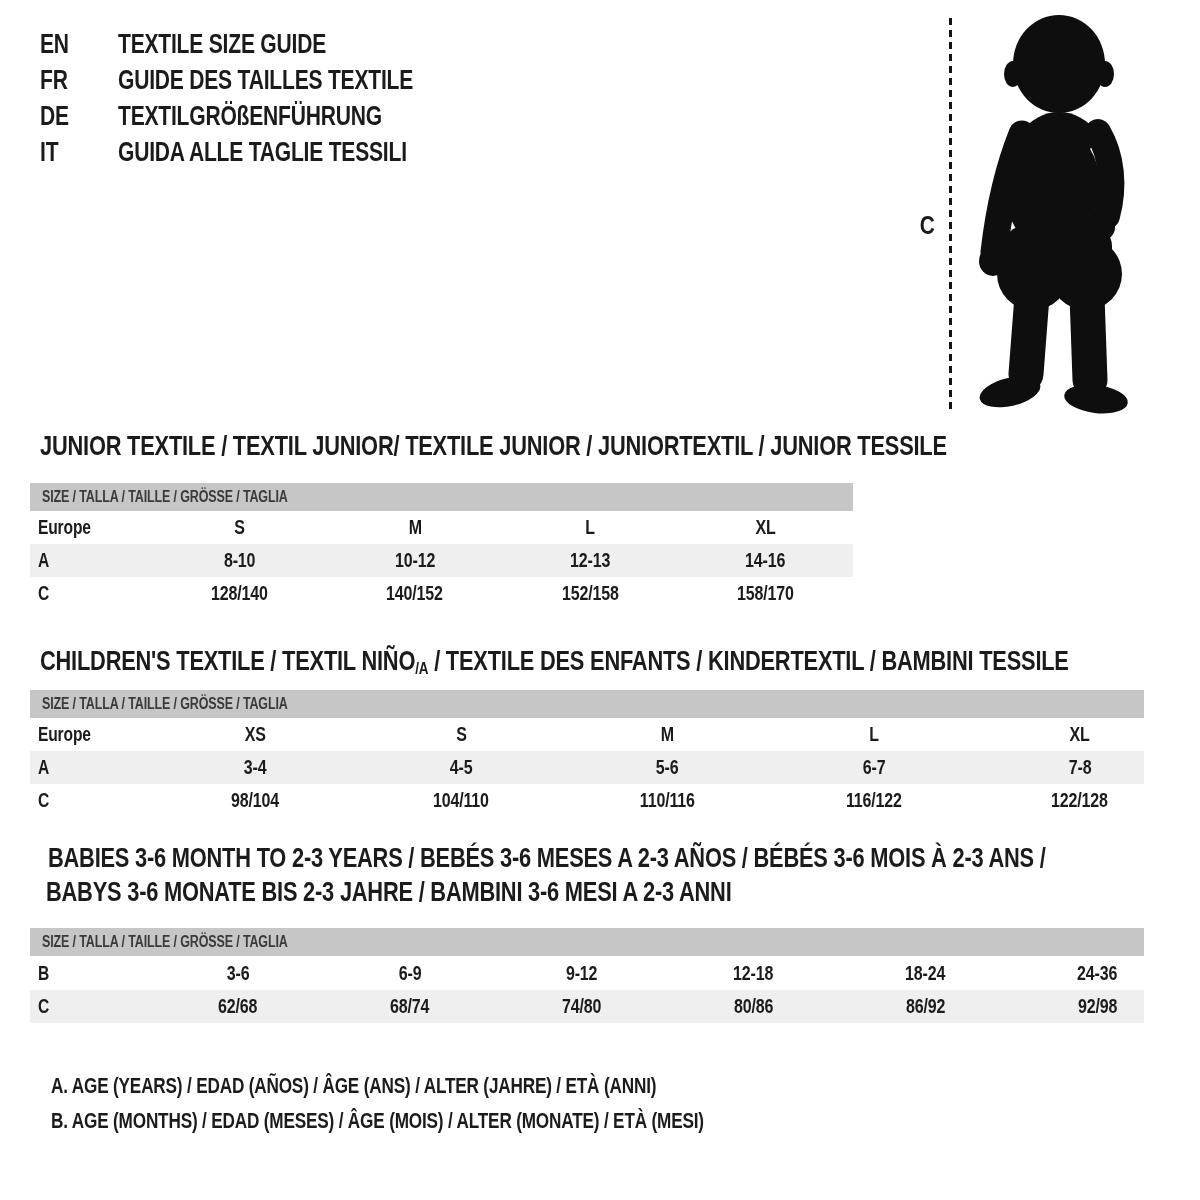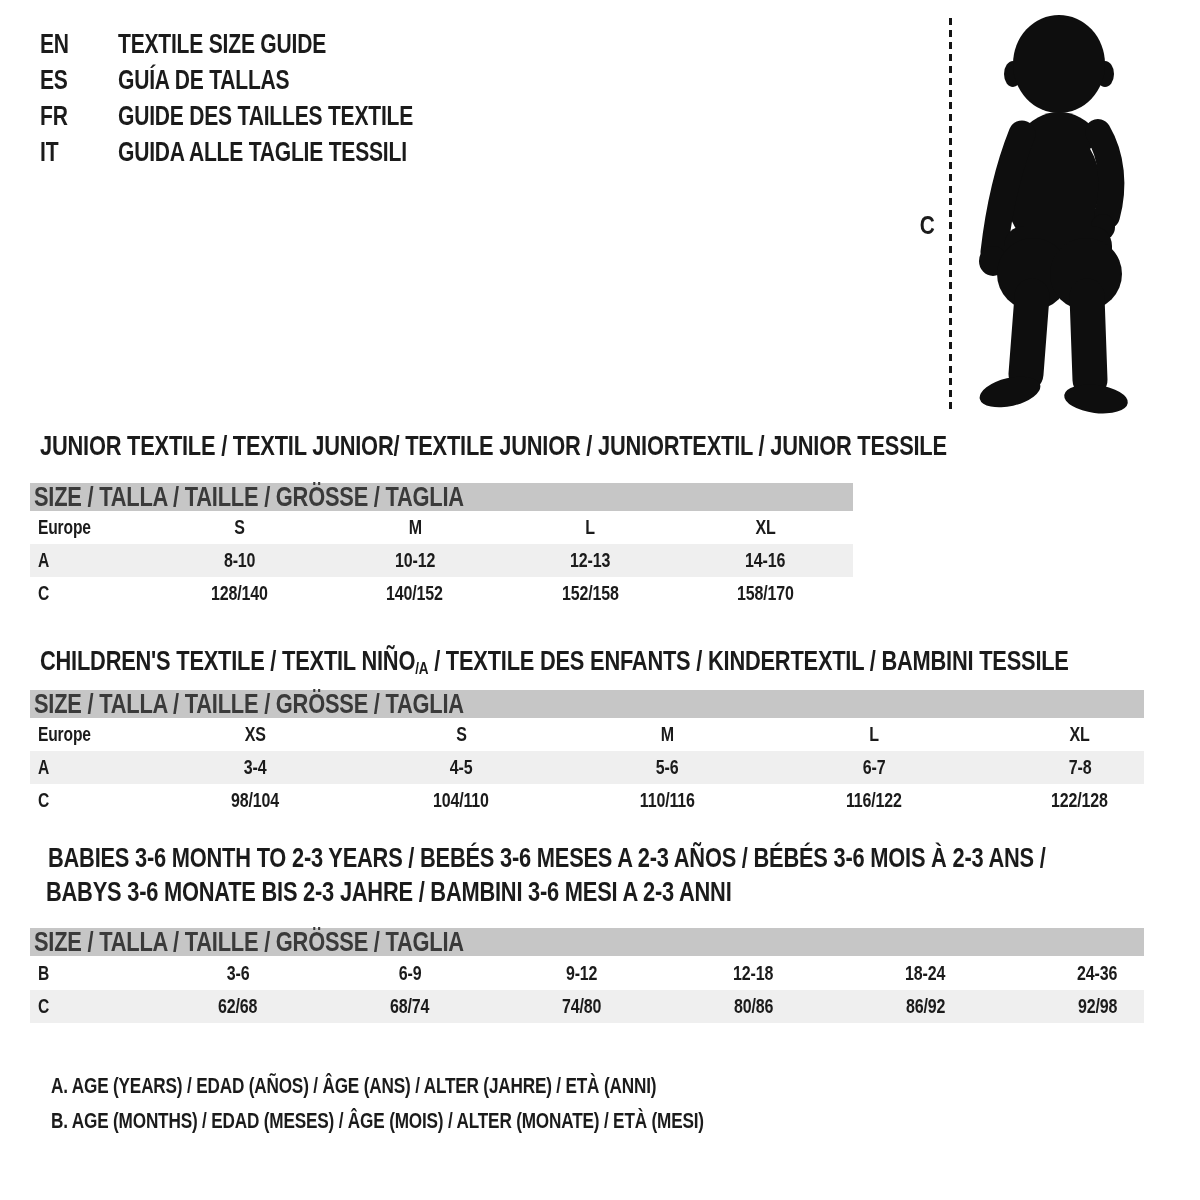--- a/index.html
+++ b/index.html
@@ -27,21 +27,21 @@
   .measure-label { position:absolute; left:905px; top:210px; width:44px; text-align:center; font-size:26px; }
   .silhouette { position:absolute; left:966px; top:14px; width:172px; height:406px; }
 
   
   .sec-title { position:absolute; left:40px; font-size:28px; line-height:26px; }
   .sec-title .sub { font-size:0.62em; vertical-align:-0.22em; }
 
   
   .size-bar {
     position:absolute; left:30px; height:28px; box-sizing:border-box;
-    background:#c6c6c6; color:#3a3a3a; font-size:28px; line-height:28px; padding-left:4px;
+    background:#c6c6c6; color:#3a3a3a; font-size:16px; line-height:28px; padding-left:12px;
   }
 
   
   table.grid { position:absolute; left:30px; border-collapse:collapse; table-layout:fixed; }
   .grid td { height:33px; padding:0; text-align:center; vertical-align:middle; font-size:20px; }
   .grid td.lbl { text-align:left; padding-left:8px; }
   .grid tr.alt td { background:#efefef; }
 
   
   .legend { position:absolute; left:51px; top:1068px; font-size:22px; }
@@ -51,26 +51,26 @@
 <body>
 
 <div id="canvas">
 
   <div class="lang-block">
     <div class="lang-row">
       <span class="lang-code-cell"><span class="cl">EN</span></span>
       <span class="cl">TEXTILE SIZE GUIDE</span>
     </div>
     <div class="lang-row">
-      <span class="lang-code-cell"><span class="cl">ES</span></span>
-      <span class="cl">GUÍA DE TALLAS</span>
-    </div>
-    <div class="lang-row">
       <span class="lang-code-cell"><span class="cl">FR</span></span>
       <span class="cl">GUIDE DES TAILLES TEXTILE</span>
+    </div>
+    <div class="lang-row">
+      <span class="lang-code-cell"><span class="cl">DE</span></span>
+      <span class="cl">TEXTILGRÖßENFÜHRUNG</span>
     </div>
     <div class="lang-row">
       <span class="lang-code-cell"><span class="cl">IT</span></span>
       <span class="cl">GUIDA ALLE TAGLIE TESSILI</span>
     </div>
   </div>
 
   <div class="measure-line"></div>
   <div class="measure-label"><span class="cx">C</span></div>
   <svg class="silhouette" viewBox="0 0 172 406" xmlns="http://www.w3.org/2000/svg">

